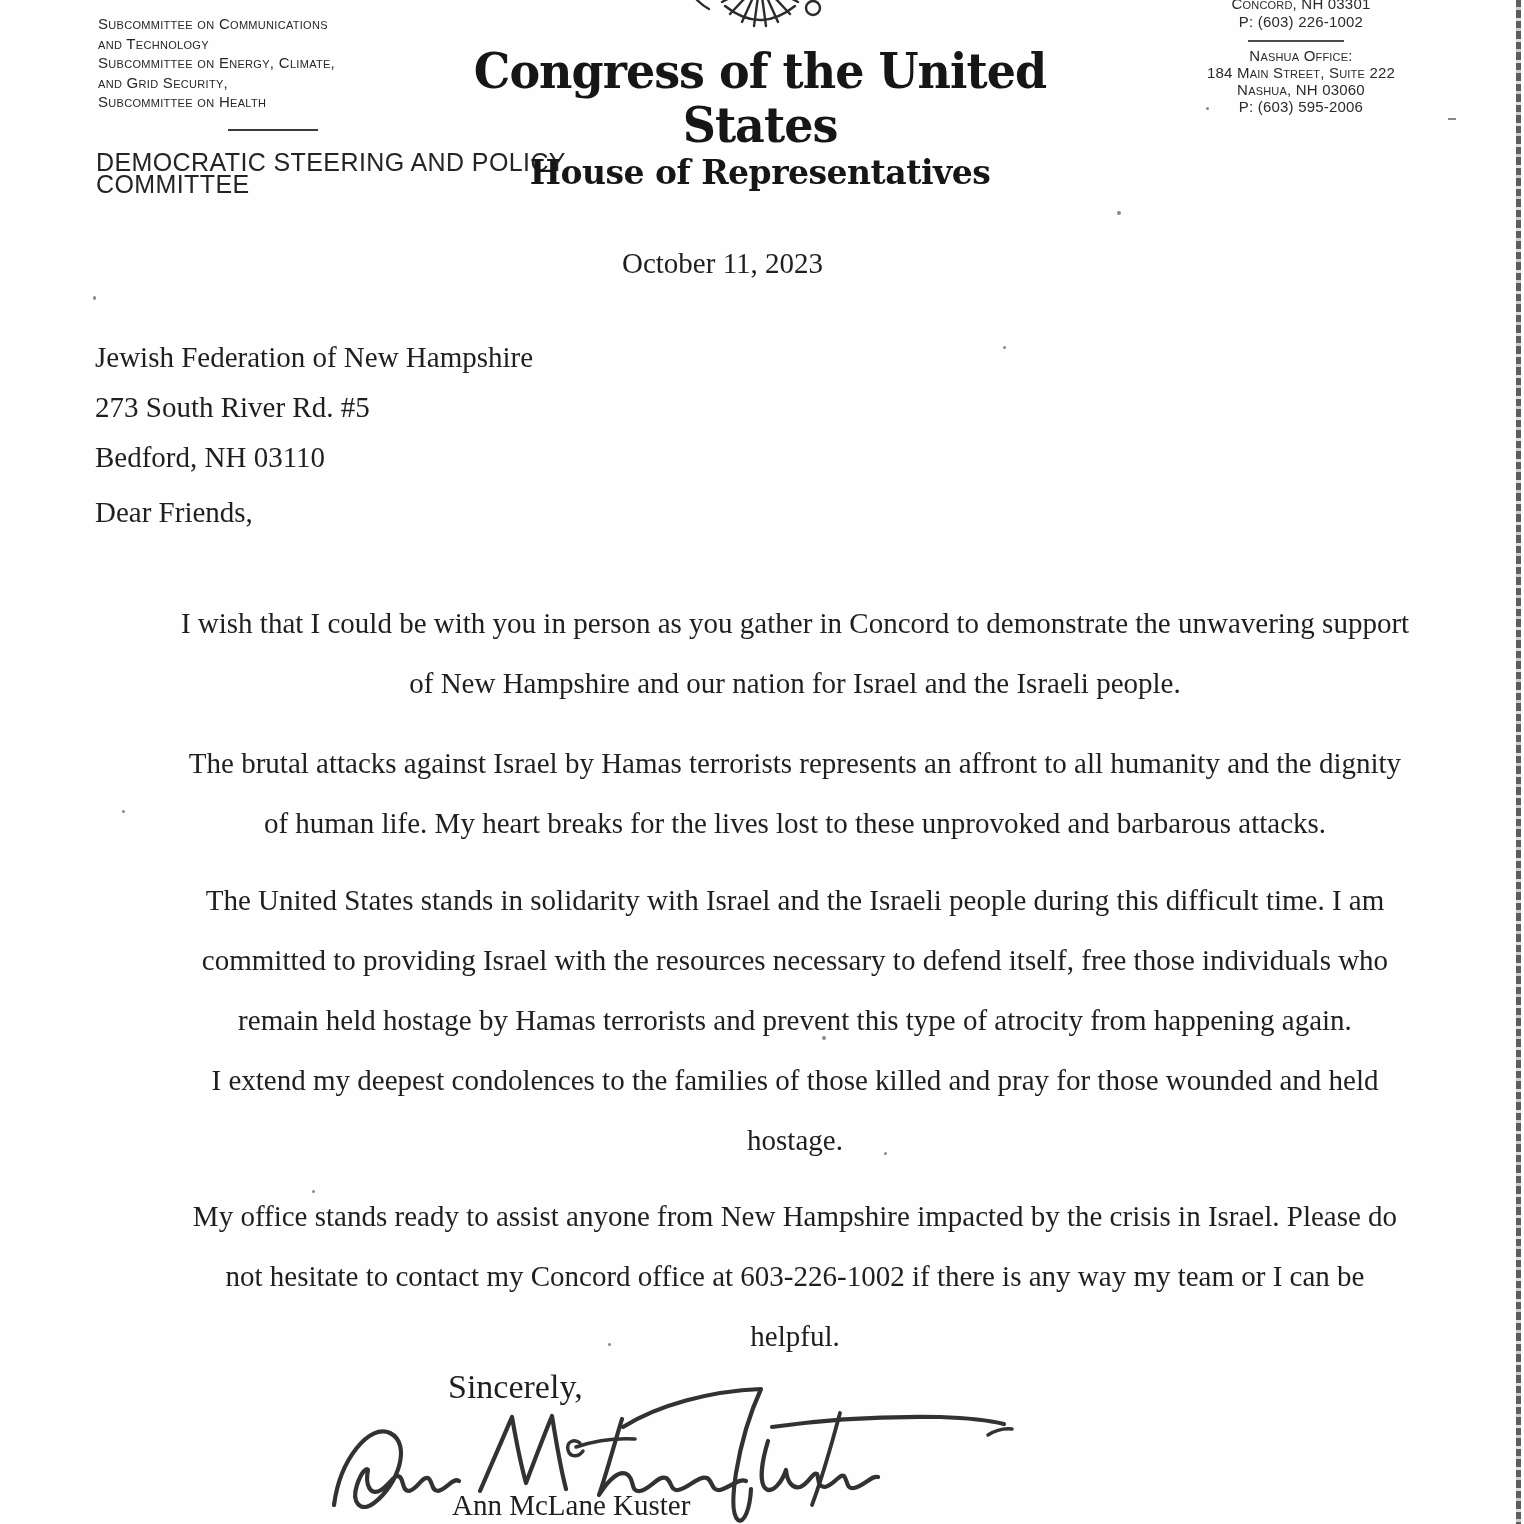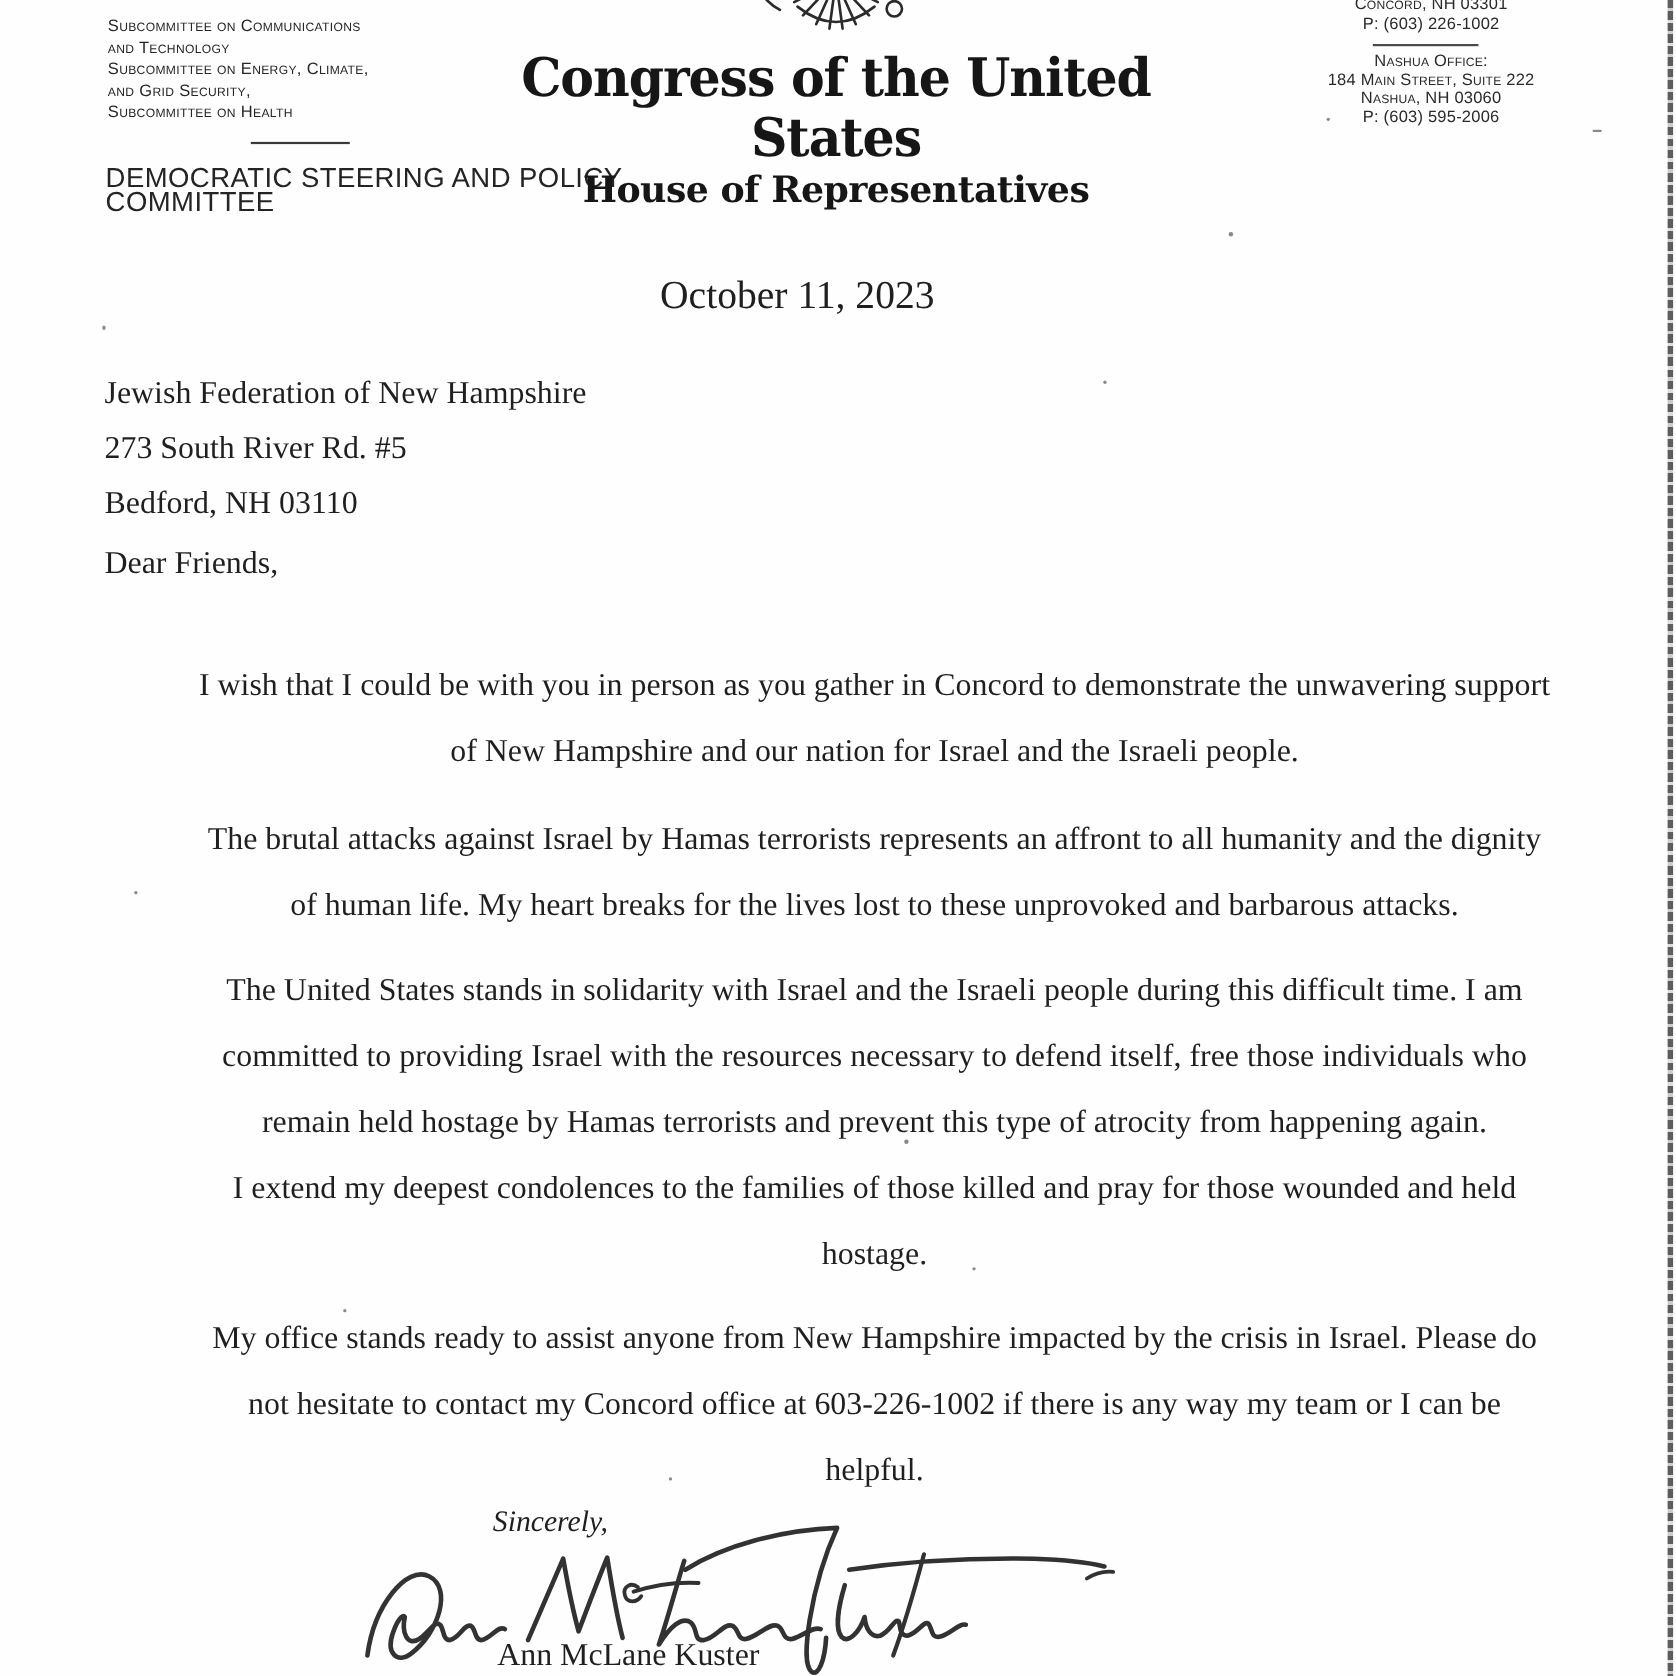--- a/index.html
+++ b/index.html
@@ -64,30 +64,30 @@
   }
   .lh-right-b{
     position:absolute;left:1176px;top:47px;width:250px;
     font-family:"Liberation Sans", sans-serif;
     font-variant:small-caps;
     font-size:15px;line-height:17px;letter-spacing:.2px;
     text-align:center;color:#2a2a2a;
     white-space:pre;
   }
   
-  .date{position:absolute;left:600px;top:247px;font-size:36px;}
+  .date{position:absolute;left:622px;top:247px;font-size:29px;}
   .recipient{position:absolute;left:95px;top:332px;font-size:29px;line-height:50px;white-space:pre;}
   .salutation{position:absolute;left:95px;top:482px;font-size:29px;line-height:60px;white-space:pre;}
   .para{position:absolute;left:95px;width:1400px;font-size:29px;line-height:60px;white-space:pre;text-align:center;}
   .p1{top:593px;}
   .p2{top:733px;}
   .p3{top:870px;}
   .p4{top:1050px;}
   .p5{top:1186px;}
-  .closing{position:absolute;left:448px;top:1368px;font-size:27px;font-style:italic;}
+  .closing{position:absolute;left:448px;top:1368px;font-size:34px;}
   .typed-name{position:absolute;left:452px;top:1489px;font-size:29px;}
   .signature{position:absolute;left:320px;top:1383px;width:745px;height:141px;}
   
   .scan-edge{
     position:absolute;left:1516px;top:0;width:5px;height:1524px;
     background:repeating-linear-gradient(180deg,
       rgba(45,45,45,.85) 0 7px,
       rgba(130,130,130,.45) 7px 10px,
       rgba(30,30,30,.8) 10px 18px,
       rgba(150,150,150,.35) 18px 21px);

